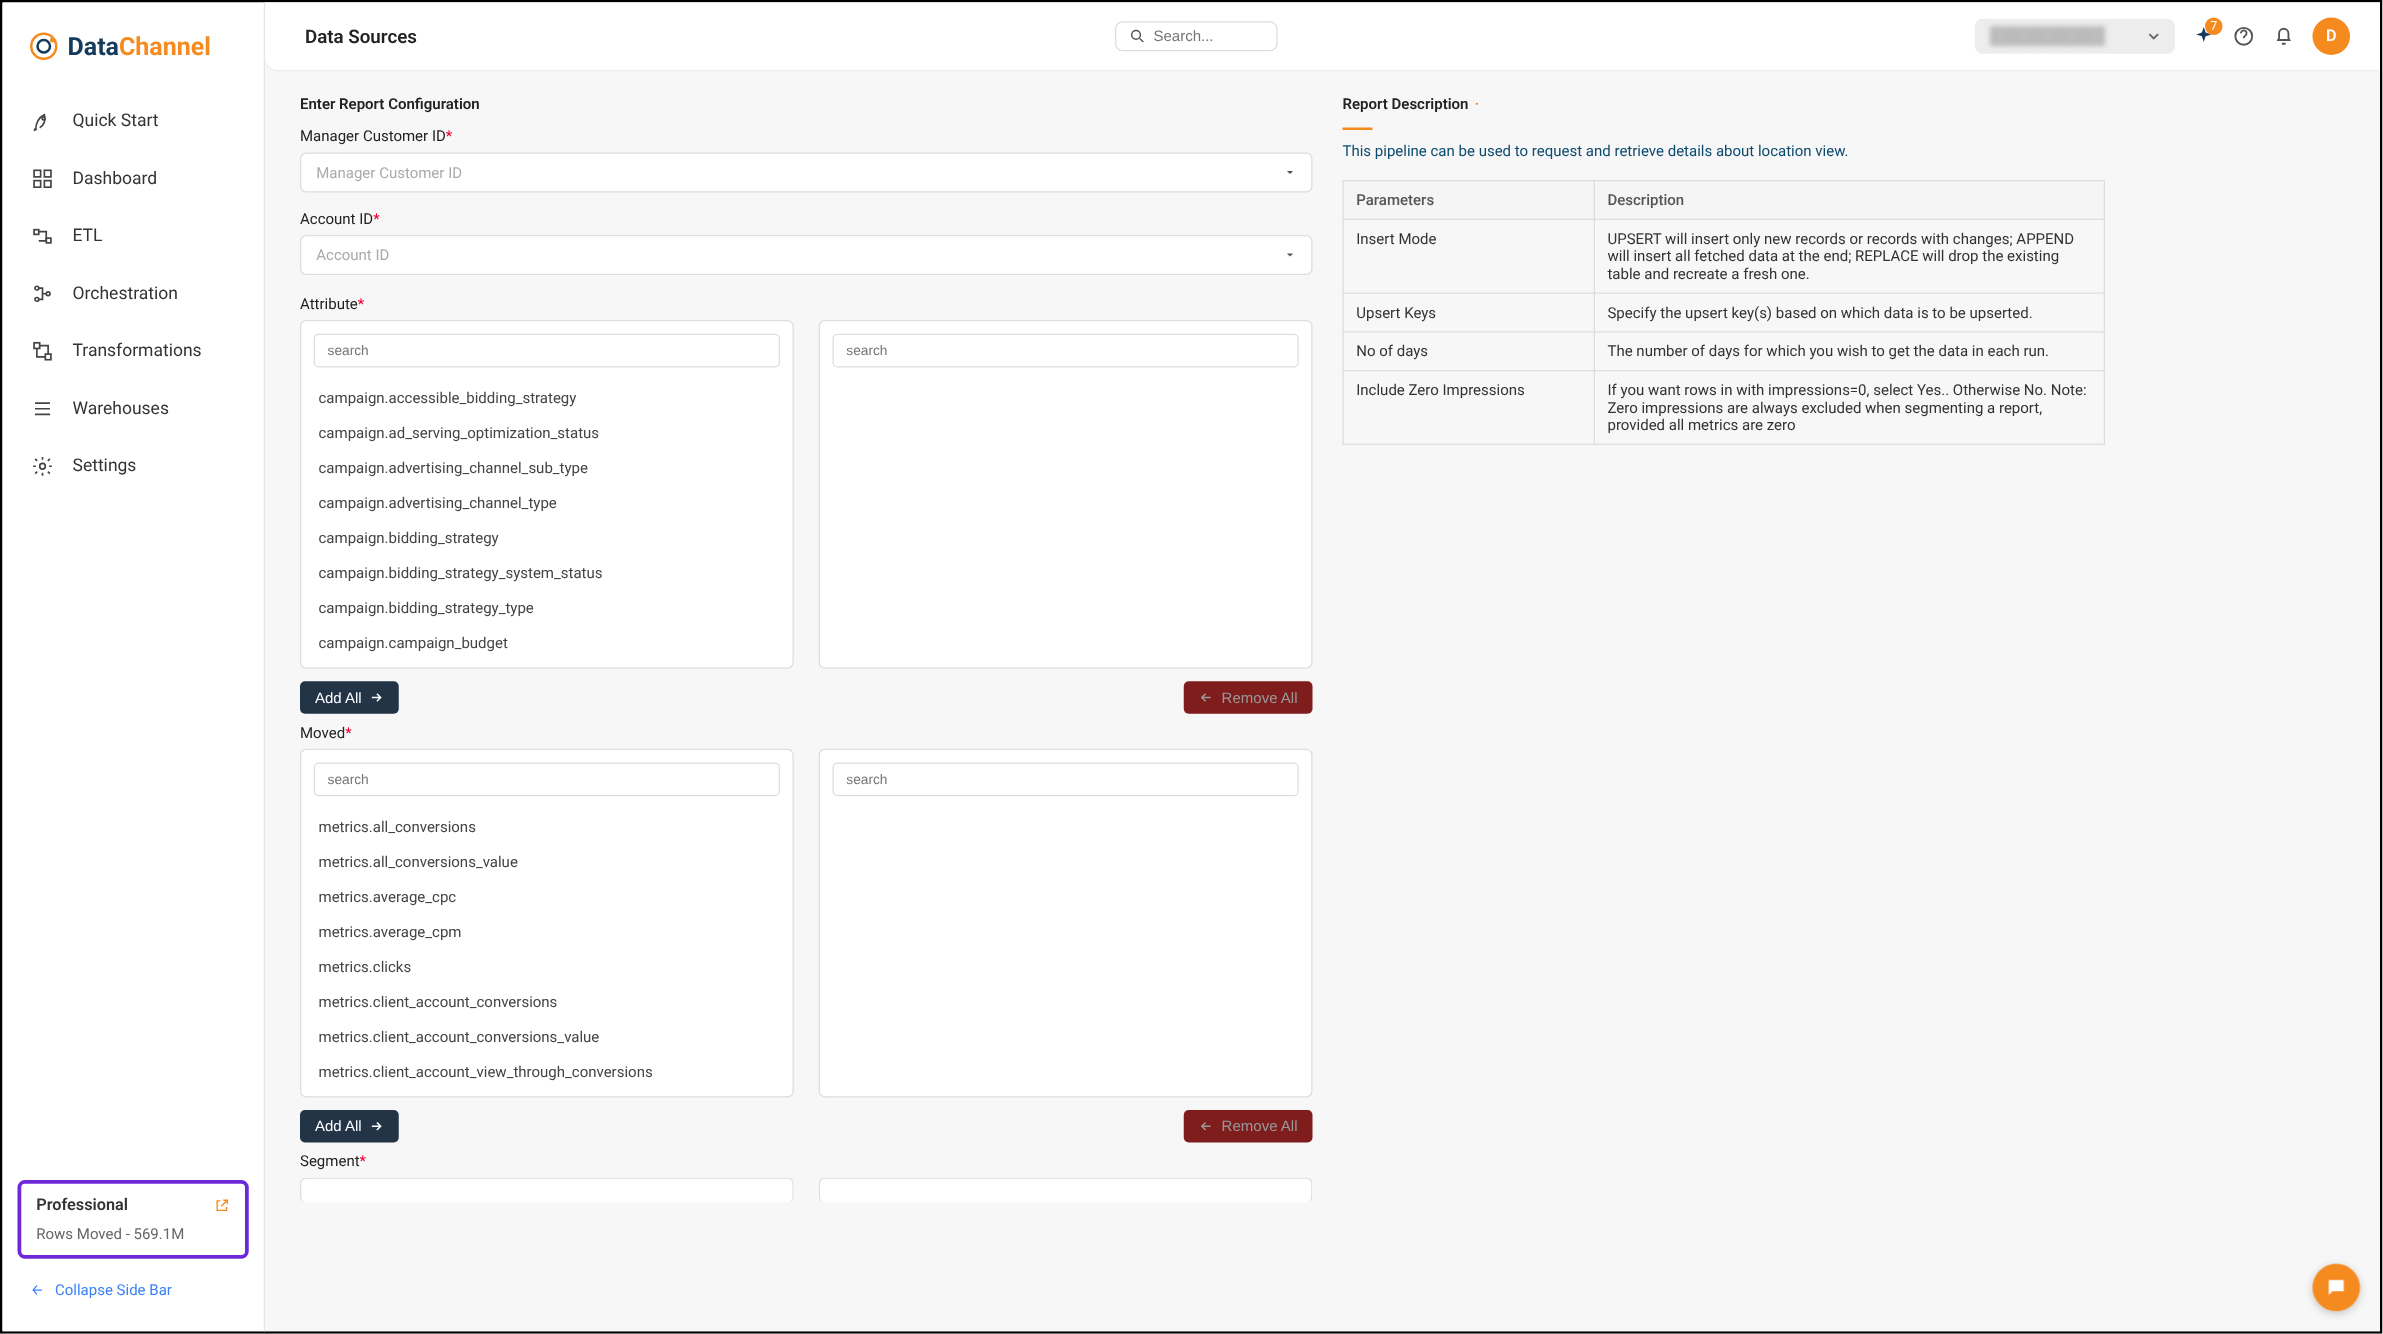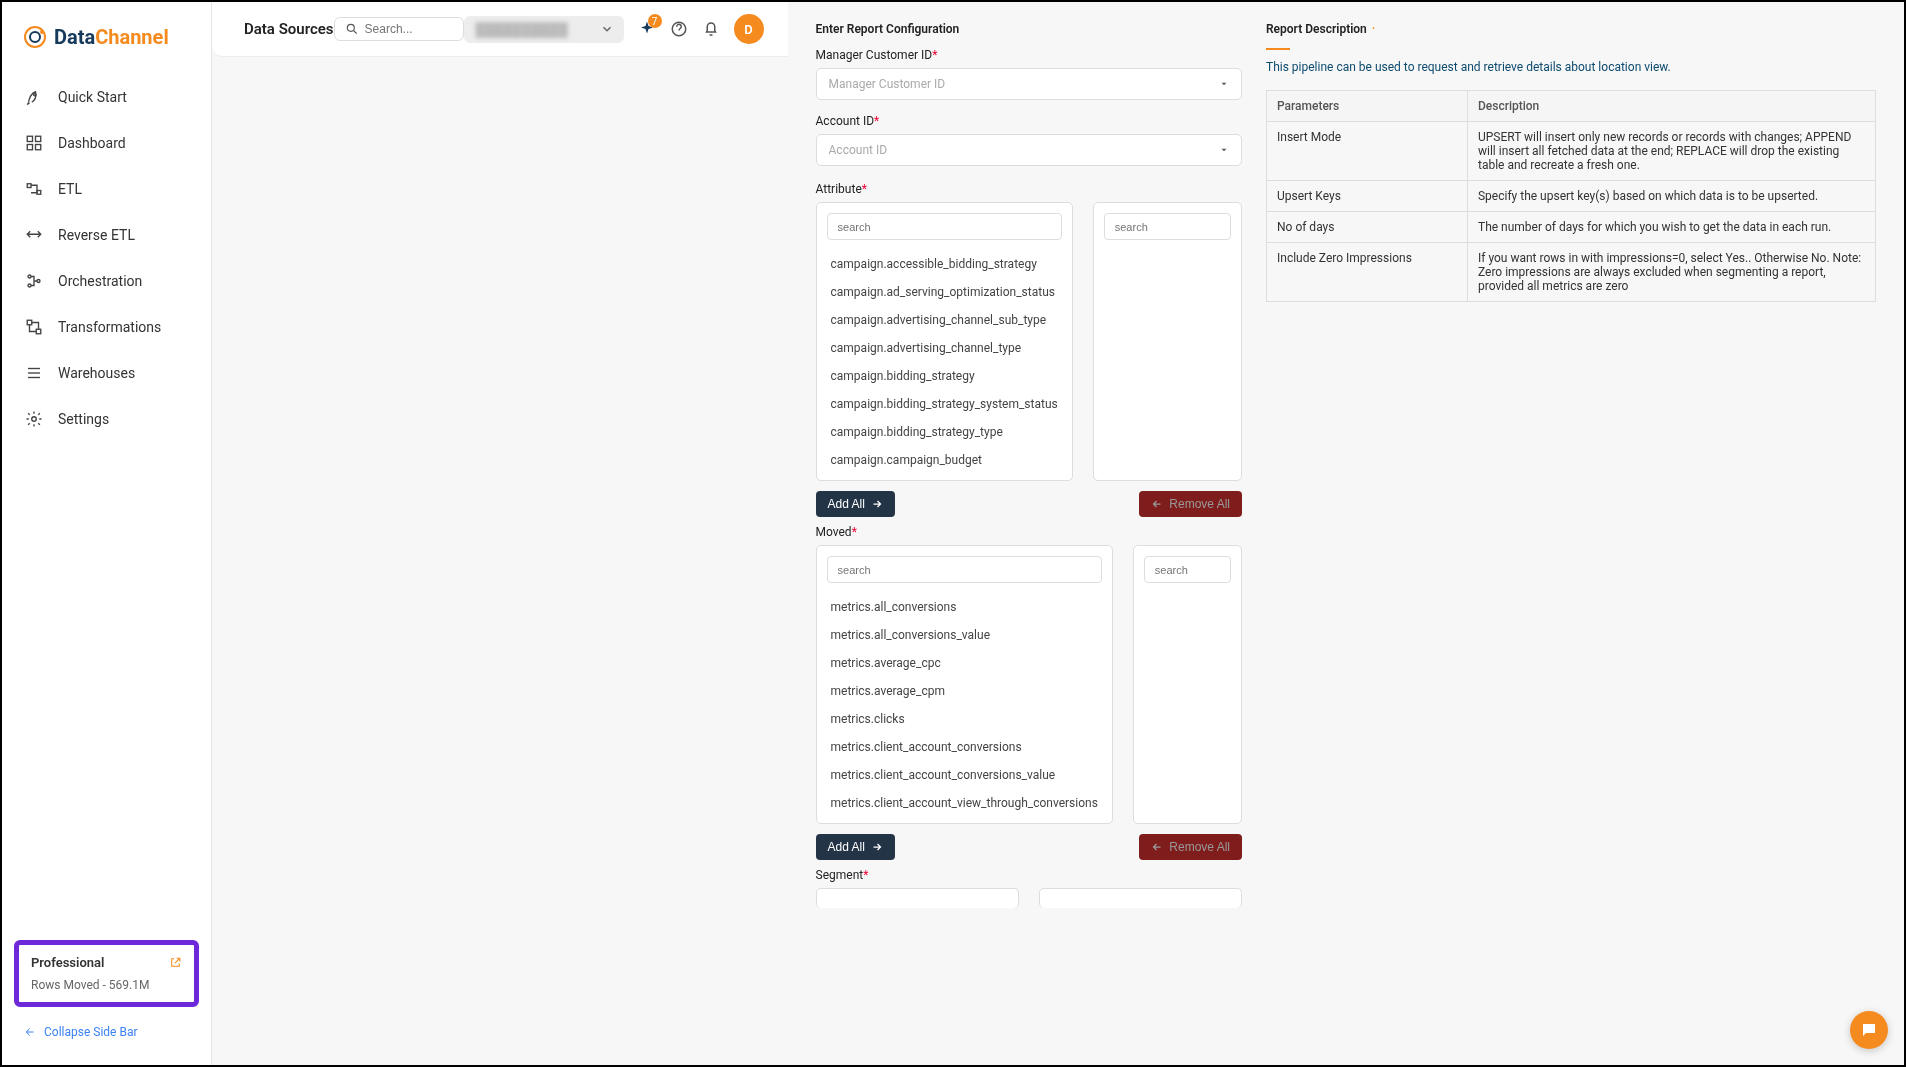--- a/index.html
+++ b/index.html
@@ -8,26 +8,26 @@
 .sidebar { width:210px; border-right:1px solid #e5e5e5; display:flex; flex-direction:column; background:#fff; }
 .logo { padding:22px 20px 16px; display:flex; align-items:center; gap:6px; }
 .logo-icon { width:26px; height:26px; display:inline-flex; align-items:center; justify-content:center; }
 .logo-text { font-weight:700; font-size:20px; }
 .logo-text .dc1 { color:#153a5b; }
 .logo-text .dc2 { color:#f58a1f; }
 .nav { padding-top:8px; flex:1; }
 .nav-item { display:flex; align-items:center; gap:14px; padding:13px 22px; color:#333; cursor:pointer; font-size:14px; }
 .nav-icon { width:20px; height:20px; display:inline-flex; align-items:center; justify-content:center; color:#444; }
 .sidebar-bottom { padding:12px; }
-.plan-card { border:5px solid #6d28d9; border-radius:6px; padding:10px 12px; margin-bottom:10px; }
+.plan-card { border:3px solid #6d28d9; border-radius:6px; padding:10px 12px; margin-bottom:10px; }
 .plan-head { display:flex; justify-content:space-between; align-items:center; font-weight:600; font-size:13px; }
 .plan-head .ext { color:#f58a1f; }
 .plan-rows { font-size:12px; color:#666; margin-top:8px; }
 .collapse { display:flex; align-items:center; gap:8px; color:#3b82f6; font-size:12px; padding:8px 10px 14px; cursor:pointer; }
-.main { flex:1; display:flex; flex-direction:row; background:#f7f7f7; }
+.main { flex:1; display:flex; flex-direction:column; background:#f7f7f7; }
 .topbar { background:#fff; height:54px; margin:0 0 0 0; border-bottom-left-radius:10px; display:flex; align-items:center; padding:0 24px 0 32px; box-shadow:0 1px 0 #eee; }
 .topbar-title { font-weight:600; font-size:15px; color:#222; }
 .topbar-center { flex:1; display:flex; justify-content:center; }
 .search-box { width:130px; border:1px solid #ddd; border-radius:6px; padding:4px 10px; display:flex; align-items:center; gap:6px; color:#888; background:#fff; }
 .search-box input { border:none; outline:none; width:100%; font-size:12px; background:transparent; }
 .topbar-right { display:flex; align-items:center; gap:14px; }
 .workspace-pill { background:#ededed; border-radius:6px; padding:6px 36px 6px 12px; position:relative; min-width:160px; color:#bbb; filter:blur(0.4px); }
 .workspace-pill .chev { position:absolute; right:10px; top:50%; transform:translateY(-50%); color:#888; }
 .icon-btn { position:relative; cursor:pointer; color:#555; }
 .badge { position:absolute; top:-6px; right:-6px; background:#f58a1f; color:#fff; font-size:10px; border-radius:50%; width:14px; height:14px; display:flex; align-items:center; justify-content:center; }
@@ -104,28 +104,20 @@
               <rect x="3" y="5" width="5" height="5"></rect>
               <rect x="16" y="14" width="5" height="5"></rect>
               <path d="M8 7h8v10h-8"></path>
             </svg>
           </span>
         <span>ETL</span>
       </div>
       <div class="nav-item">
         <span class="nav-icon">
             <svg width="18" height="18" viewBox="0 0 24 24" fill="none" stroke="currentColor" stroke-width="1.8">
-              <path d="M7 7l-4 4 4 4M17 7l4 4-4 4M3 11h18"></path>
-            </svg>
-          </span>
-        <span>Reverse ETL</span>
-      </div>
-      <div class="nav-item">
-        <span class="nav-icon">
-            <svg width="18" height="18" viewBox="0 0 24 24" fill="none" stroke="currentColor" stroke-width="1.8">
               <circle cx="6" cy="6" r="2"></circle>
               <circle cx="6" cy="18" r="2"></circle>
               <circle cx="18" cy="12" r="2"></circle>
               <path d="M8 6h4v12H8M12 12h4"></path>
             </svg>
           </span>
         <span>Orchestration</span>
       </div>
       <div class="nav-item">
         <span class="nav-icon">

